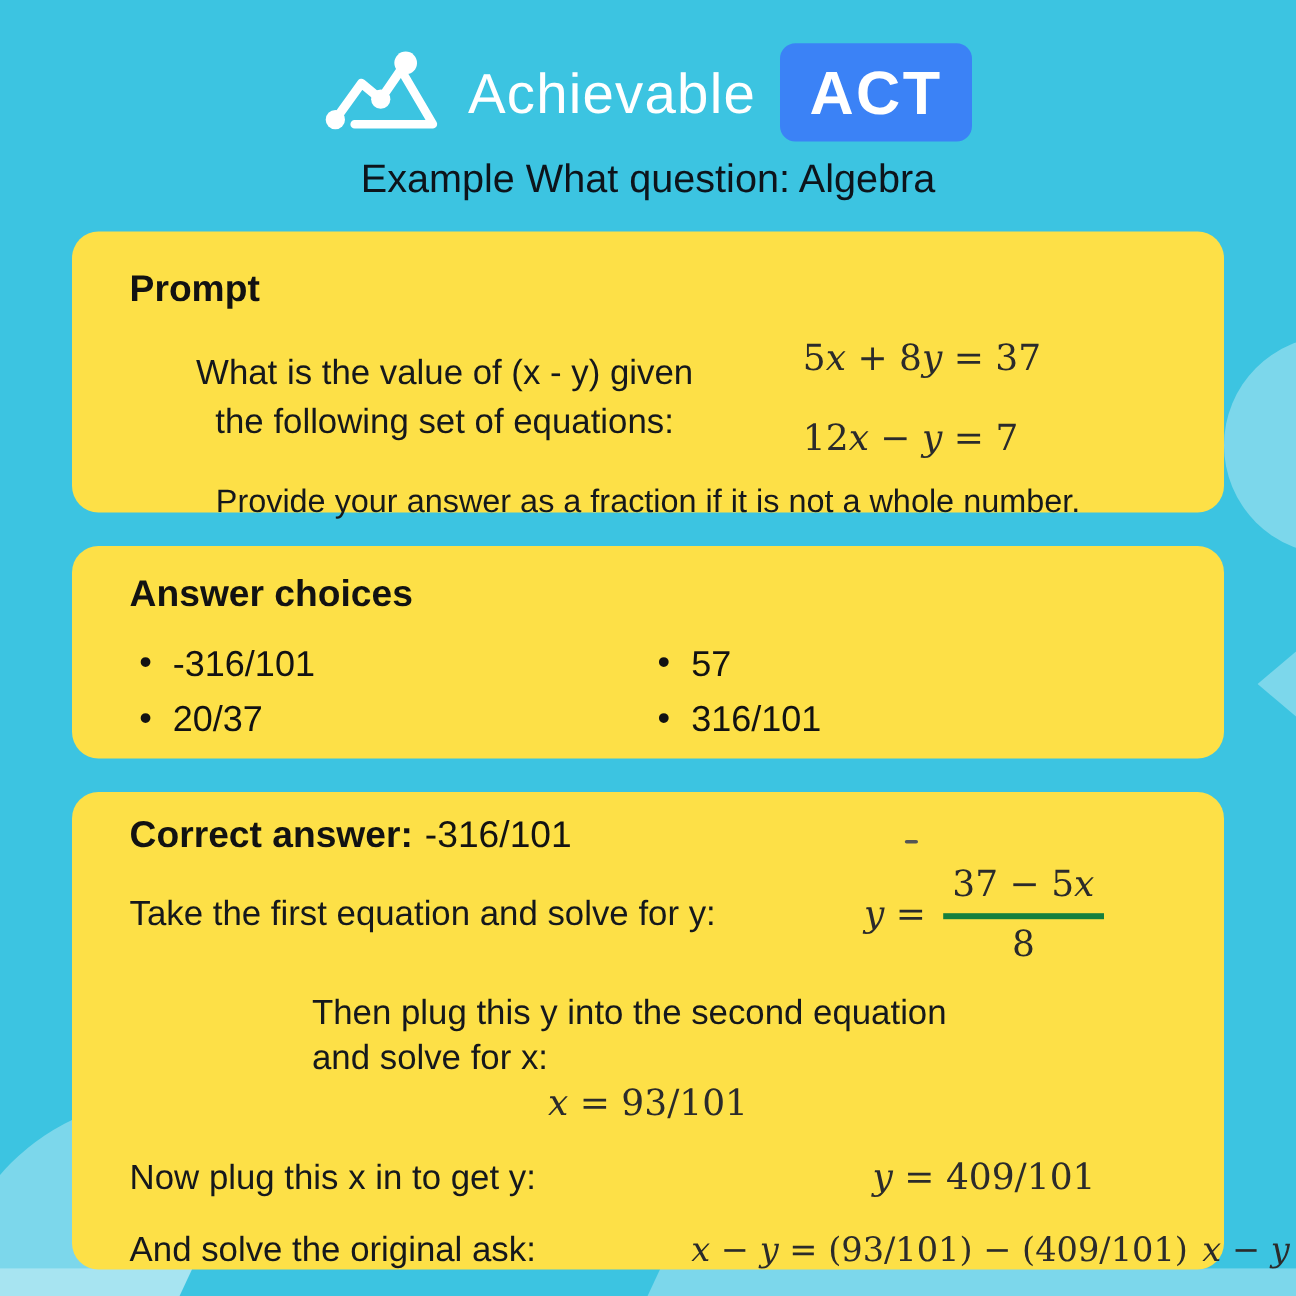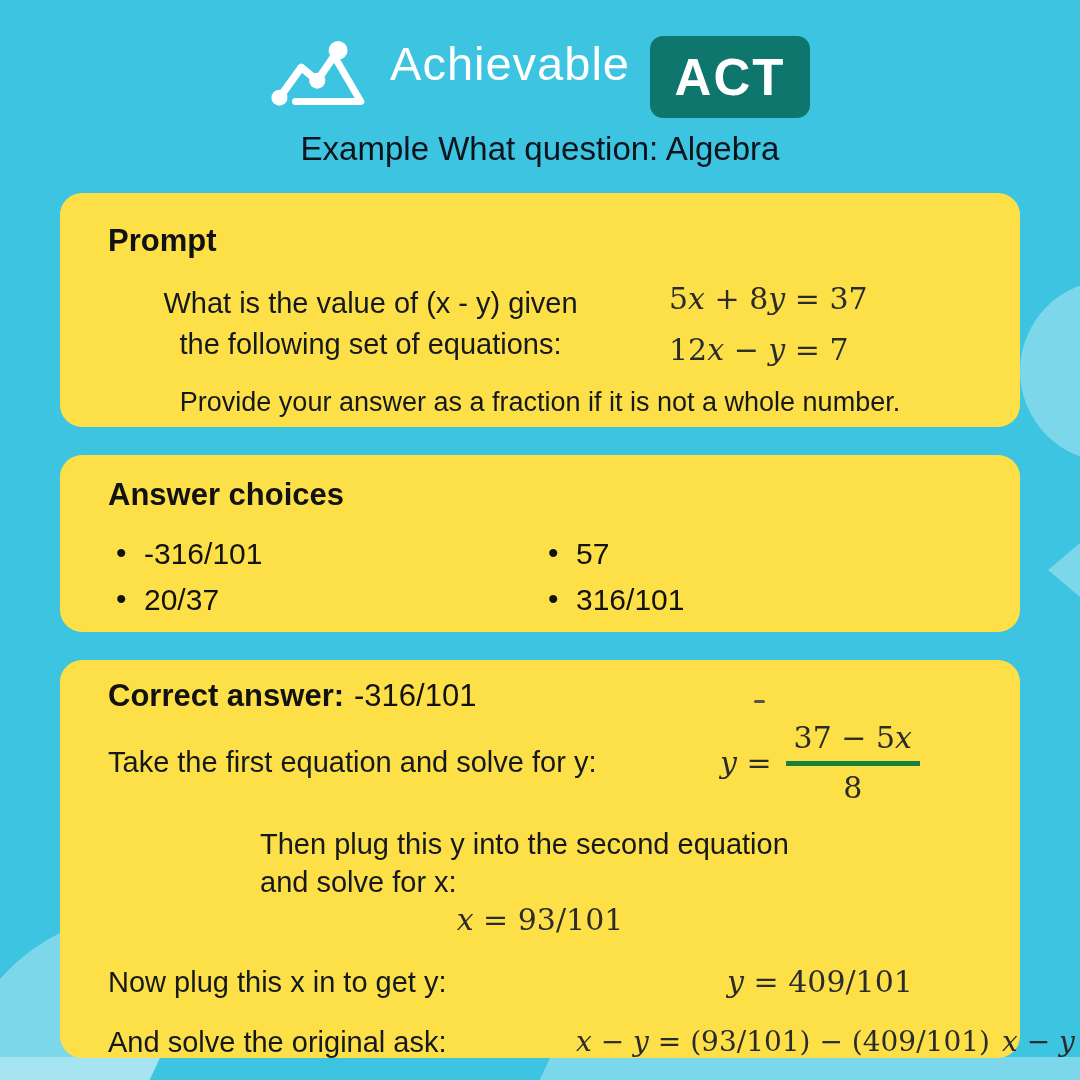--- a/index.html
+++ b/index.html
@@ -16,42 +16,42 @@
   .circle-bottom-left{left:-45px;top:915px;width:370px;height:370px;}
   .chevron-right{
     right:0;top:543px;width:0;height:0;
     border-top:27px solid transparent;border-bottom:27px solid transparent;
     border-right:32px solid rgba(255,255,255,0.33);
   }
   .band{left:0;bottom:0;width:1080px;height:23px;background:rgba(255,255,255,0.33);}
   .band-cut{position:absolute;left:155px;top:0;width:390px;height:23px;background:#3cc4e1;transform:skewX(-25deg);}
   
   .header{position:absolute;left:0;top:0;width:1080px;z-index:1;text-align:center;}
-  .brand-row{margin-top:36px;display:flex;align-items:flex-start;justify-content:center;gap:16px;}
+  .brand-row{margin-top:36px;display:flex;align-items:center;justify-content:center;gap:16px;}
   .logo-icon{width:104px;height:78px;flex:none;}
   .brand-name{color:#ffffff;font-size:47px;font-weight:500;letter-spacing:1px;}
   .badge{
     display:inline-flex;align-items:center;justify-content:center;
     min-width:160px;height:82px;margin-left:4px;border-radius:13px;
-    background:#0f766e;color:#ffffff;font-size:51px;font-weight:700;letter-spacing:2px;
+    background:#3b82f6;color:#ffffff;font-size:51px;font-weight:700;letter-spacing:2px;
   }
   .subtitle{margin-top:12px;font-size:33px;font-weight:500;color:#0d141b;}
   
   .card{
     position:absolute;left:60px;width:960px;background:#fde047;border-radius:22px;
     z-index:1;box-sizing:border-box;
   }
   .card h2{margin:0;font-size:31px;font-weight:700;color:#121212;}
   .card-prompt{top:193px;height:234px;padding:30px 48px 0;}
   .card-answers{top:455px;height:177px;padding:22px 48px 0;}
   .card-solution{top:660px;height:398px;padding:18px 48px 0;}
   
   .q-row{display:flex;align-items:center;margin-top:22px;}
   .q-text{width:525px;text-align:center;font-size:29px;line-height:1.42;color:#15181c;}
-  .q-eqs{margin-left:36px;display:flex;flex-direction:column;gap:16px;}
+  .q-eqs{margin-left:36px;display:flex;flex-direction:column;gap:32px;}
   .eq{font-family:"DejaVu Serif",serif;font-size:30px;color:#2b2b2b;white-space:nowrap;}
   .note{margin-top:20px;text-align:center;font-size:27px;color:#15181c;}
   
   .choice-cols{display:flex;margin-top:18px;}
   .choice-list{list-style:none;margin:0;padding:0;width:457px;}
   .choice-list li{position:relative;padding-left:36px;font-size:30px;font-weight:500;line-height:1.53;color:#121212;}
   .choice-list li .dot{position:absolute;left:8px;top:-1px;}
   
   .sol-title{display:flex;align-items:baseline;gap:10px;}
   .sol-title .value{font-size:31px;font-weight:400;color:#121212;}

